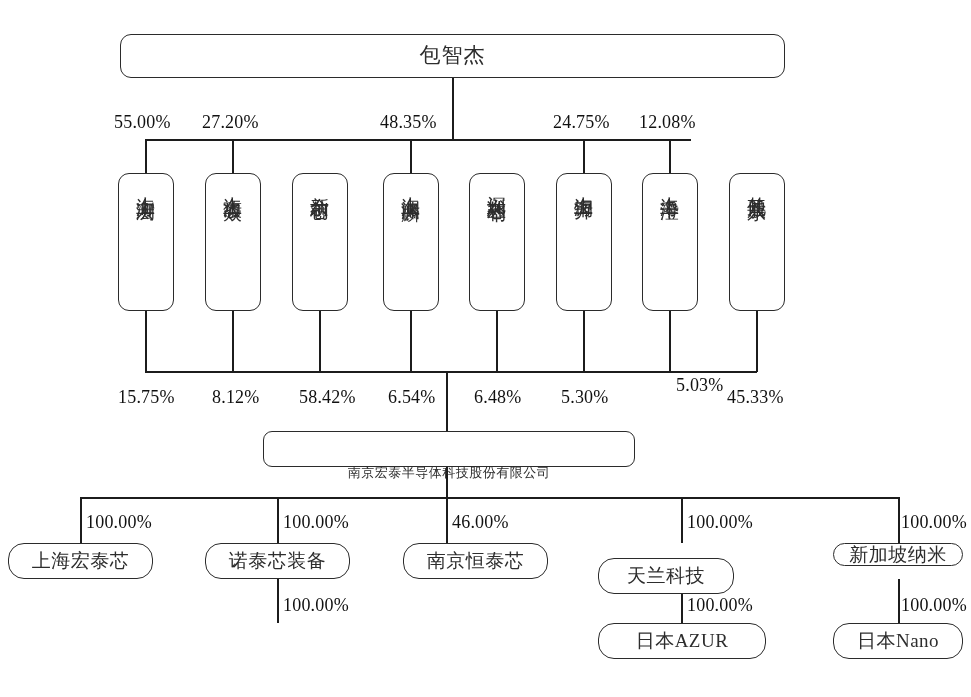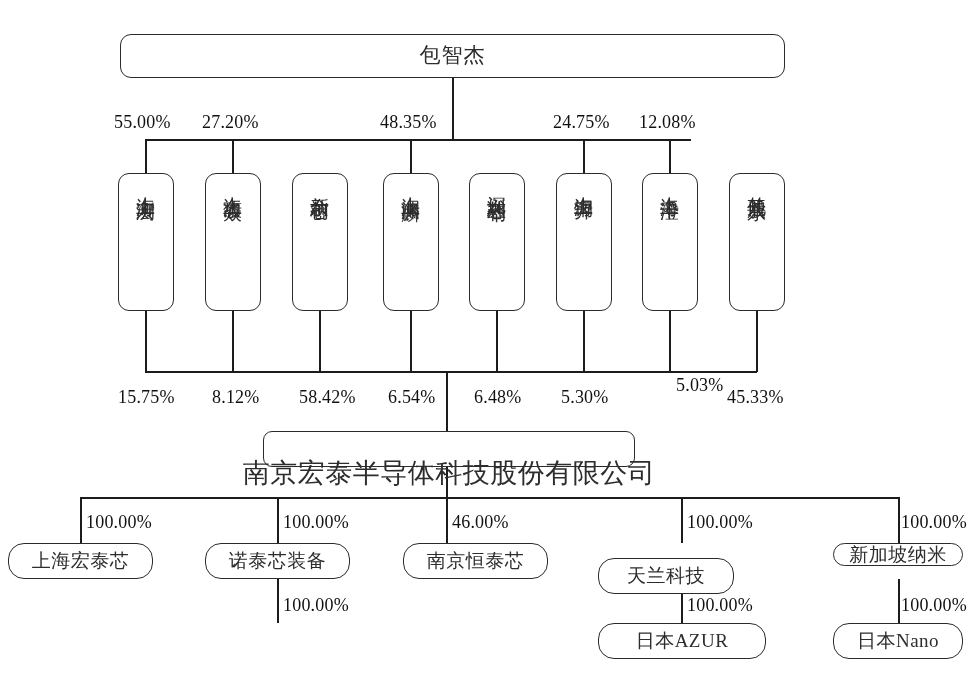--- a/index.html
+++ b/index.html
@@ -64,21 +64,21 @@
     font-size: 19px;
     letter-spacing: 2px;
     line-height: 1;
   }
 
   
   .node.issuer {
     border-radius: 9px;
   }
   .node.issuer .node-label {
-    font-size: 27px;
+    font-size: 13px;
     letter-spacing: 0.5px;
     margin-top: 48px;
   }
 
   
   .node.sub .node-label {
     font-size: 19px;
     letter-spacing: 0.5px;
   }
   .node.sub2 .node-label {

